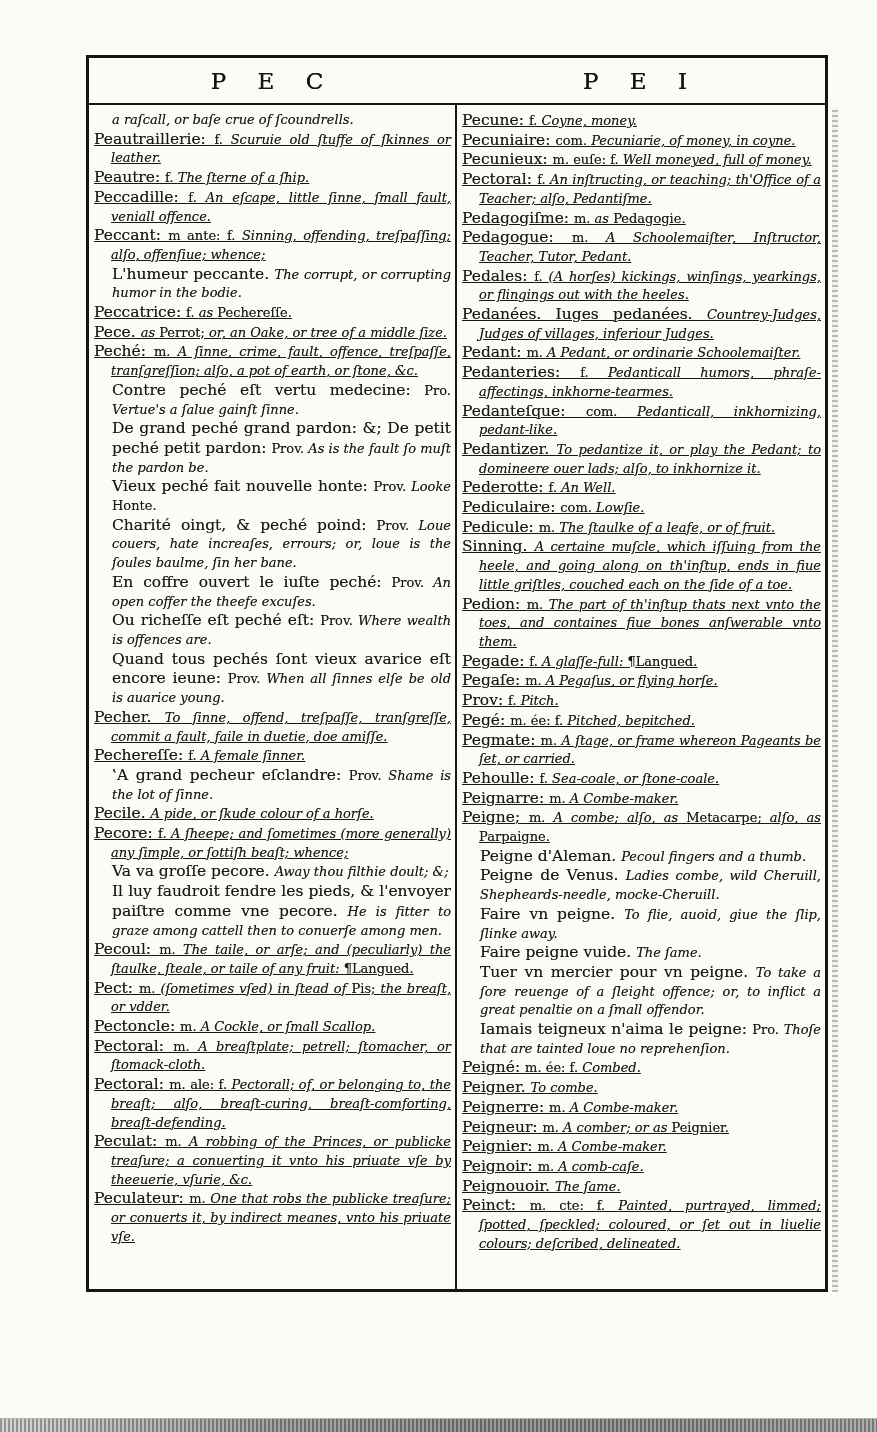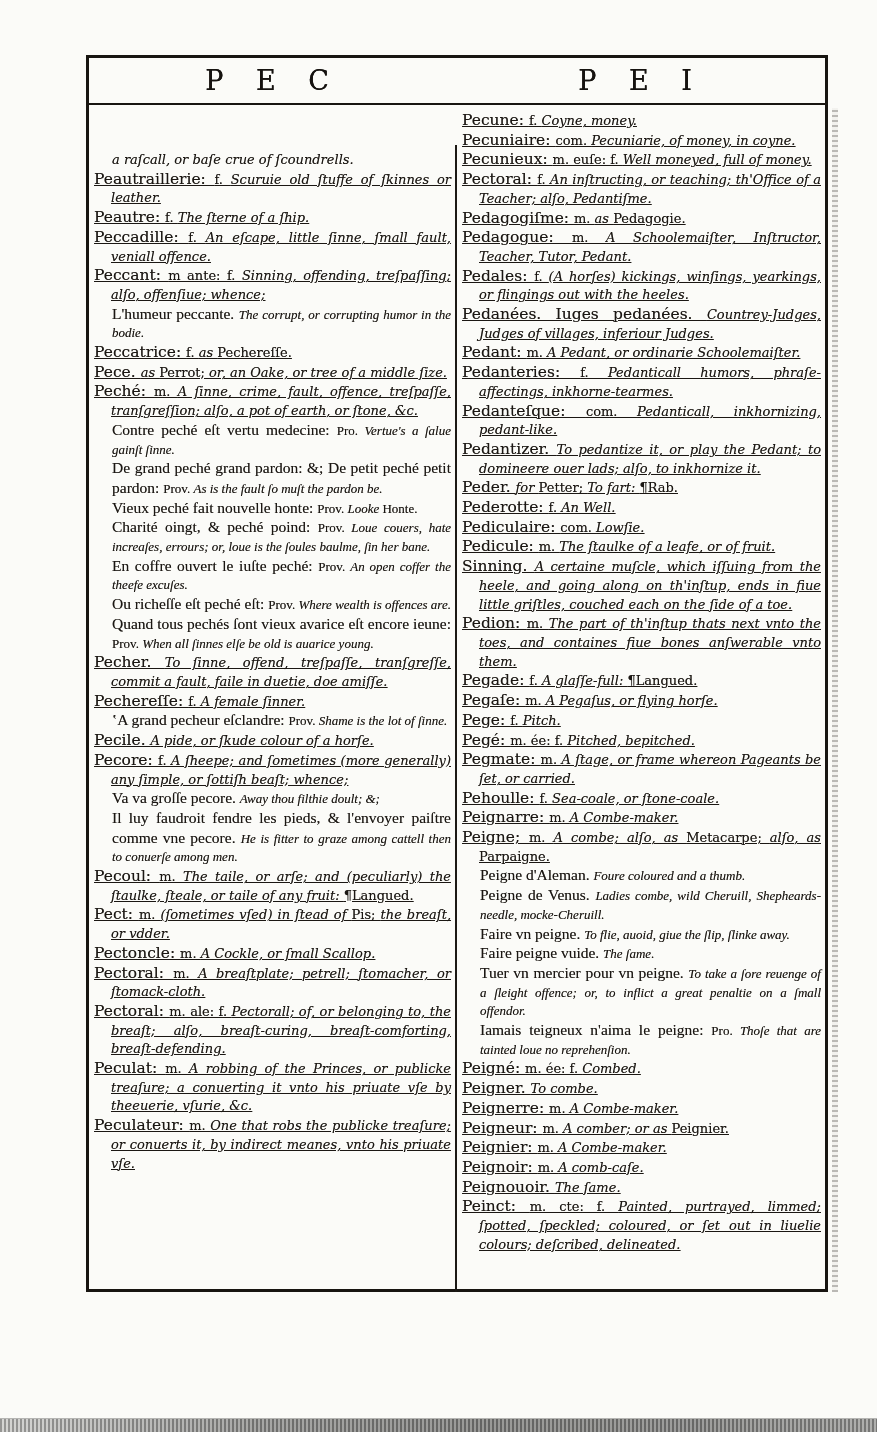--- a/index.html
+++ b/index.html
@@ -22,46 +22,46 @@
     background:var(--paper);
   }
   .header-row{
     height:45px;
     border-bottom:2px solid #181511;
     display:flex;
   }
   .header-cell{
     flex:1;
     display:flex;align-items:center;justify-content:center;
-    font-size:27px;
+    font-size:23px;
     letter-spacing:12px;
     color:#161310;
     text-shadow:0 0 .6px #161310;
   }
   .content{
     display:flex;
     height:1187px;
     box-sizing:border-box;
   }
   .col{
     width:50%;
     box-sizing:border-box;
     padding:6px 4px 0 5px;
     overflow:hidden;
   }
-  .col-left{border-right:2px solid #1c1915;margin-top:40px;}
+  .col-left{border-right:2px solid #1c1915;}
   .entry{
     font-size:13px;
     line-height:18.7px;
     color:var(--ink);
     text-align:justify;
     text-shadow:0 0 .4px rgba(27,23,19,.55);
   }
   .entry.main{padding-left:17px;text-indent:-17px;text-decoration:underline;}
-  .entry.sub{padding-left:18px;text-indent:0;font-family:Liberation Serif, serif;}
+  .entry.sub{padding-left:18px;text-indent:0;}
   .entry.cont{padding-left:18px;text-indent:0;}
   .seg-h{font-size:15.5px;font-style:normal;}
   .seg-r{font-style:normal;}
   .seg-i{font-style:italic;}
   .gutter-shadow{
     position:absolute;left:832px;top:108px;width:6px;height:1184px;
     background:repeating-linear-gradient(0deg,
       rgba(35,30,25,.55) 0 2px, rgba(120,110,100,.12) 2px 5px);
     opacity:.55;
   }
@@ -120,35 +120,34 @@
         <div class="entry main"><span class="seg-h">Pecunieux: </span><span class="seg-r">m. euſe: f. </span><span class="seg-i">Well moneyed, full of money.</span></div>
         <div class="entry main"><span class="seg-h">Pectoral: </span><span class="seg-r">f. </span><span class="seg-i">An inſtructing, or teaching; th'Office of a Teacher; alſo, Pedantiſme.</span></div>
         <div class="entry main"><span class="seg-h">Pedagogiſme: </span><span class="seg-r">m. </span><span class="seg-i">as </span><span class="seg-r">Pedagogie.</span></div>
         <div class="entry main"><span class="seg-h">Pedagogue: </span><span class="seg-r">m. </span><span class="seg-i">A Schoolemaiſter, Inſtructor, Teacher, Tutor, Pedant.</span></div>
         <div class="entry main"><span class="seg-h">Pedales: </span><span class="seg-r">f. </span><span class="seg-i">(A horſes) kickings, winſings, yearkings, or flingings out with the heeles.</span></div>
         <div class="entry main"><span class="seg-h">Pedanées. Iuges pedanées. </span><span class="seg-i">Countrey-Judges, Judges of villages, inferiour Judges.</span></div>
         <div class="entry main"><span class="seg-h">Pedant: </span><span class="seg-r">m. </span><span class="seg-i">A Pedant, or ordinarie Schoolemaiſter.</span></div>
         <div class="entry main"><span class="seg-h">Pedanteries: </span><span class="seg-r">f. </span><span class="seg-i">Pedanticall humors, phraſe-affectings, inkhorne-tearmes.</span></div>
         <div class="entry main"><span class="seg-h">Pedanteſque: </span><span class="seg-r">com. </span><span class="seg-i">Pedanticall, inkhornizing, pedant-like.</span></div>
         <div class="entry main"><span class="seg-h">Pedantizer. </span><span class="seg-i">To pedantize it, or play the Pedant; to domineere ouer lads; alſo, to inkhornize it.</span></div>
-        <div class="entry main"><span class="seg-h">Peder. </span><span class="seg-i">for </span><span class="seg-r">Petter; </span><span class="seg-i">To fart: </span><span class="seg-r">¶Rab.</span></div>
         <div class="entry main"><span class="seg-h">Pederotte: </span><span class="seg-r">f. </span><span class="seg-i">An Well.</span></div>
         <div class="entry main"><span class="seg-h">Pediculaire: </span><span class="seg-r">com. </span><span class="seg-i">Lowſie.</span></div>
         <div class="entry main"><span class="seg-h">Pedicule: </span><span class="seg-r">m. </span><span class="seg-i">The ſtaulke of a leafe, or of fruit.</span></div>
         <div class="entry main"><span class="seg-h">Sinning. </span><span class="seg-i">A certaine muſcle, which iſſuing from the heele, and going along on th'inſtup, ends in fiue little griſtles, couched each on the ſide of a toe.</span></div>
         <div class="entry main"><span class="seg-h">Pedion: </span><span class="seg-r">m. </span><span class="seg-i">The part of th'inſtup thats next vnto the toes, and containes fiue bones anſwerable vnto them.</span></div>
         <div class="entry main"><span class="seg-h">Pegade: </span><span class="seg-r">f. </span><span class="seg-i">A glaſſe-full: </span><span class="seg-r">¶Langued.</span></div>
         <div class="entry main"><span class="seg-h">Pegaſe: </span><span class="seg-r">m. </span><span class="seg-i">A Pegaſus, or flying horſe.</span></div>
-        <div class="entry main"><span class="seg-h">Pege: </span><span class="seg-r">f. </span><span class="seg-i">Pitch.</span></div>
+        <div class="entry main"><span class="seg-h">Prov: </span><span class="seg-r">f. </span><span class="seg-i">Pitch.</span></div>
         <div class="entry main"><span class="seg-h">Pegé: </span><span class="seg-r">m. ée: f. </span><span class="seg-i">Pitched, bepitched.</span></div>
         <div class="entry main"><span class="seg-h">Pegmate: </span><span class="seg-r">m. </span><span class="seg-i">A ſtage, or frame whereon Pageants be ſet, or carried.</span></div>
         <div class="entry main"><span class="seg-h">Pehoulle: </span><span class="seg-r">f. </span><span class="seg-i">Sea-coale, or ſtone-coale.</span></div>
         <div class="entry main"><span class="seg-h">Peignarre: </span><span class="seg-r">m. </span><span class="seg-i">A Combe-maker.</span></div>
         <div class="entry main"><span class="seg-h">Peigne; </span><span class="seg-r">m. </span><span class="seg-i">A combe; alſo, as </span><span class="seg-r">Metacarpe; </span><span class="seg-i">alſo, as </span><span class="seg-r">Parpaigne.</span></div>
-        <div class="entry sub"><span class="seg-h">Peigne d'Aleman. </span><span class="seg-i">Foure coloured and a thumb.</span></div>
+        <div class="entry sub"><span class="seg-h">Peigne d'Aleman. </span><span class="seg-i">Pecoul fingers and a thumb.</span></div>
         <div class="entry sub"><span class="seg-h">Peigne de Venus. </span><span class="seg-i">Ladies combe, wild Cheruill, Shepheards-needle, mocke-Cheruill.</span></div>
         <div class="entry sub"><span class="seg-h">Faire vn peigne. </span><span class="seg-i">To flie, auoid, giue the ſlip, ſlinke away.</span></div>
         <div class="entry sub"><span class="seg-h">Faire peigne vuide. </span><span class="seg-i">The ſame.</span></div>
         <div class="entry sub"><span class="seg-h">Tuer vn mercier pour vn peigne. </span><span class="seg-i">To take a ſore reuenge of a ſleight offence; or, to inflict a great penaltie on a ſmall offendor.</span></div>
         <div class="entry sub"><span class="seg-h">Iamais teigneux n'aima le peigne: </span><span class="seg-r">Pro. </span><span class="seg-i">Thoſe that are tainted loue no reprehenſion.</span></div>
         <div class="entry main"><span class="seg-h">Peigné: </span><span class="seg-r">m. ée: f. </span><span class="seg-i">Combed.</span></div>
         <div class="entry main"><span class="seg-h">Peigner. </span><span class="seg-i">To combe.</span></div>
         <div class="entry main"><span class="seg-h">Peignerre: </span><span class="seg-r">m. </span><span class="seg-i">A Combe-maker.</span></div>
         <div class="entry main"><span class="seg-h">Peigneur: </span><span class="seg-r">m. </span><span class="seg-i">A comber; or as </span><span class="seg-r">Peignier.</span></div>
         <div class="entry main"><span class="seg-h">Peignier: </span><span class="seg-r">m. </span><span class="seg-i">A Combe-maker.</span></div>

